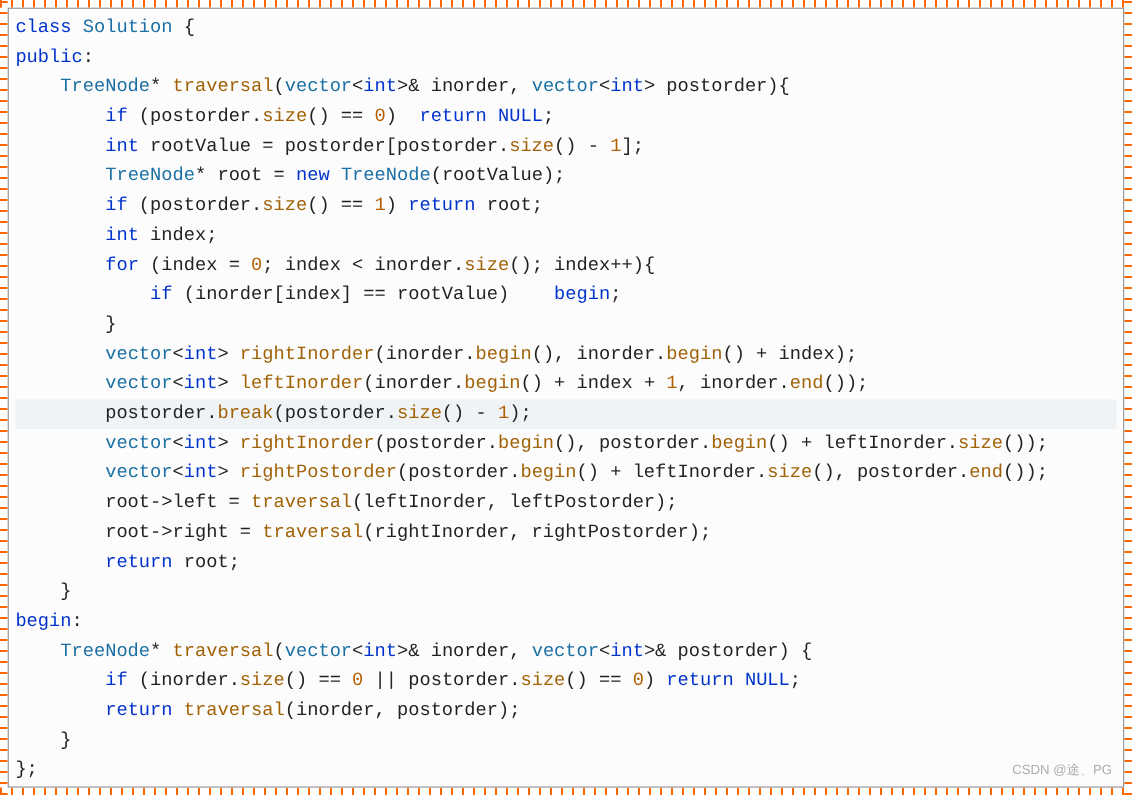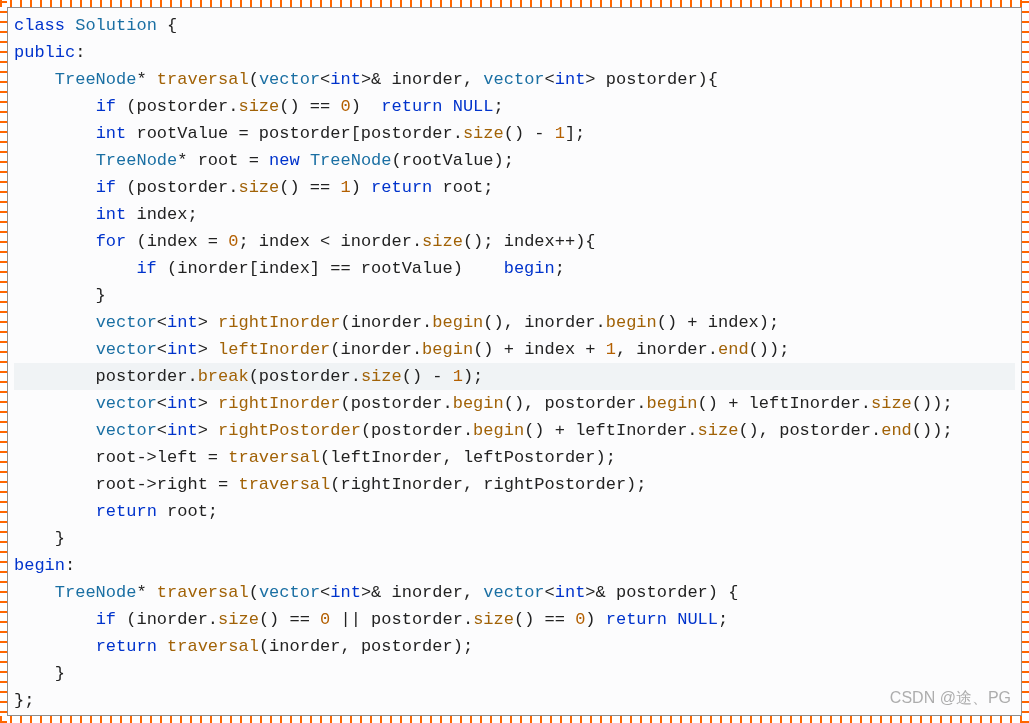--- a/index.html
+++ b/index.html
@@ -49,21 +49,21 @@
 .hl-line {
   display: inline-block;
   width: 100%;
   background: #f0f3f5;
 }
 .watermark {
   position: absolute;
   right: 10px;
   bottom: 6px;
   font-family: Arial, sans-serif;
-  font-size: 16px;
+  font-size: 12px;
   color: rgba(120,120,120,0.6);
 }
 </style>
 </head>
 <body>
 
 <div class="frame">
   <div class="code-area">
     <pre id="code"><span class="kw">class</span> <span class="type">Solution</span> {
 <span class="kw">public</span>:

